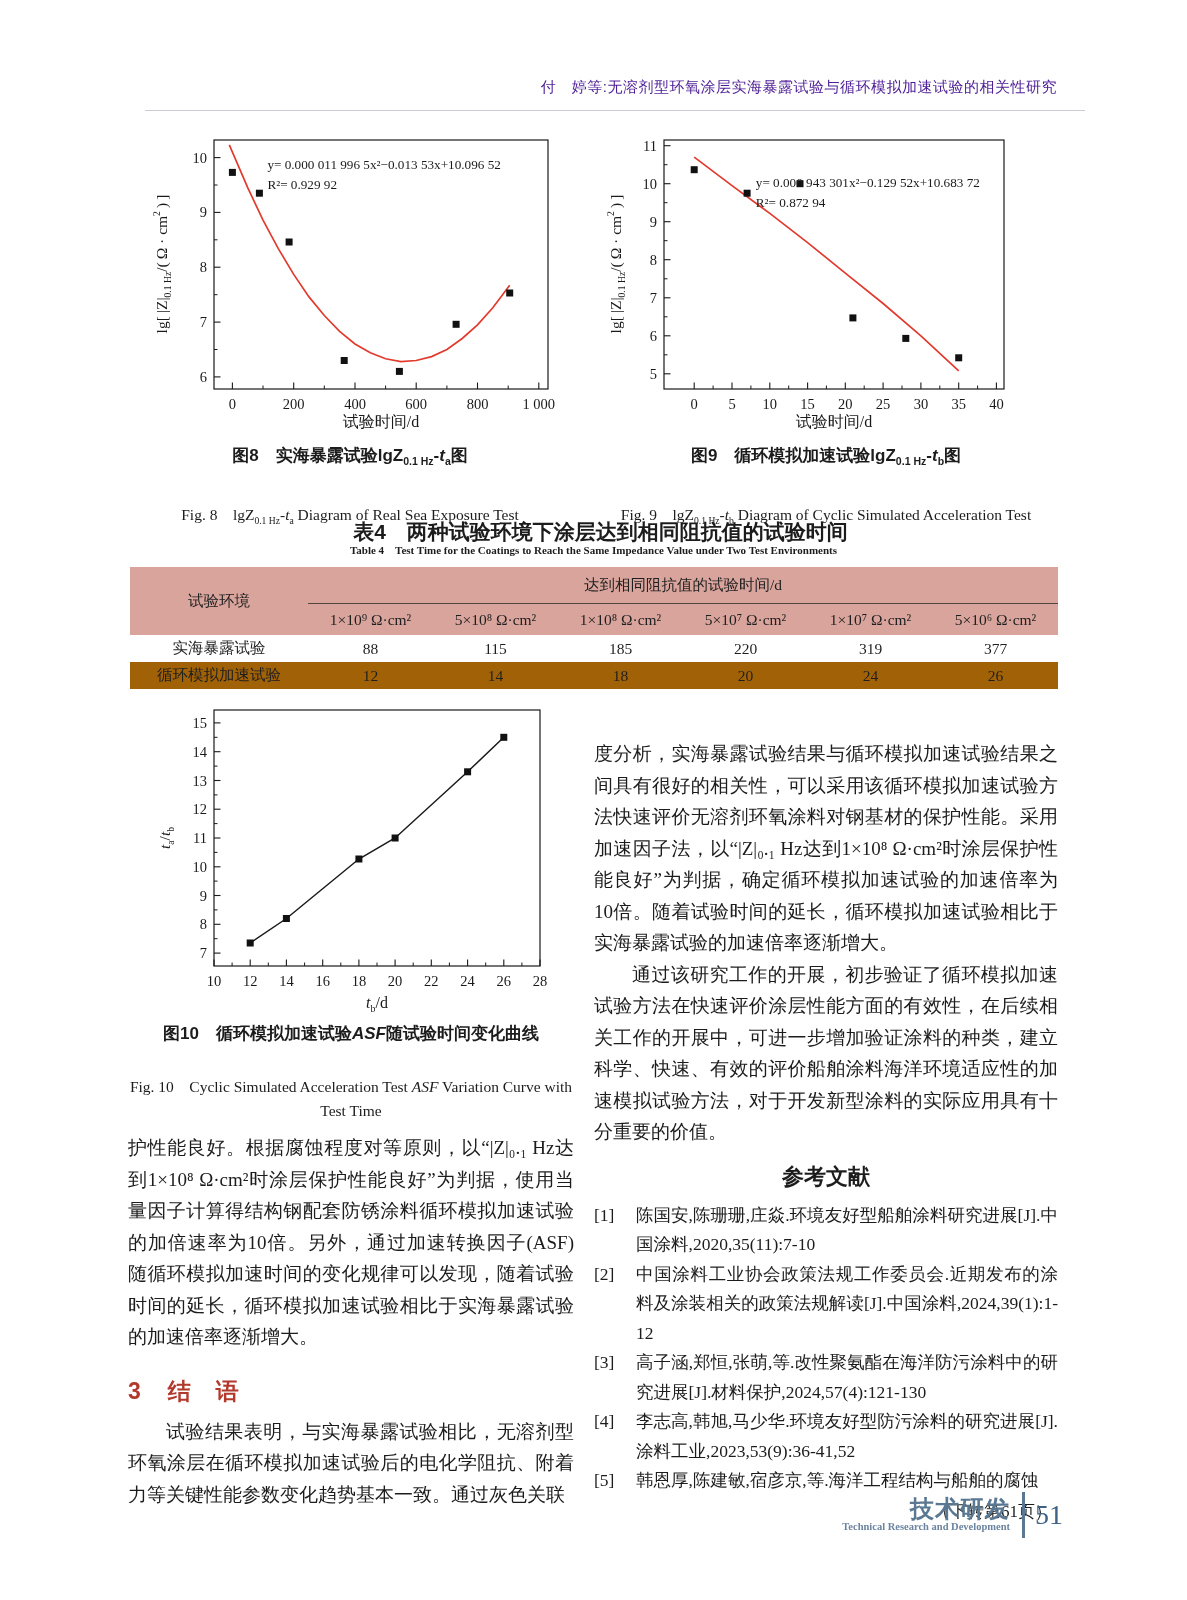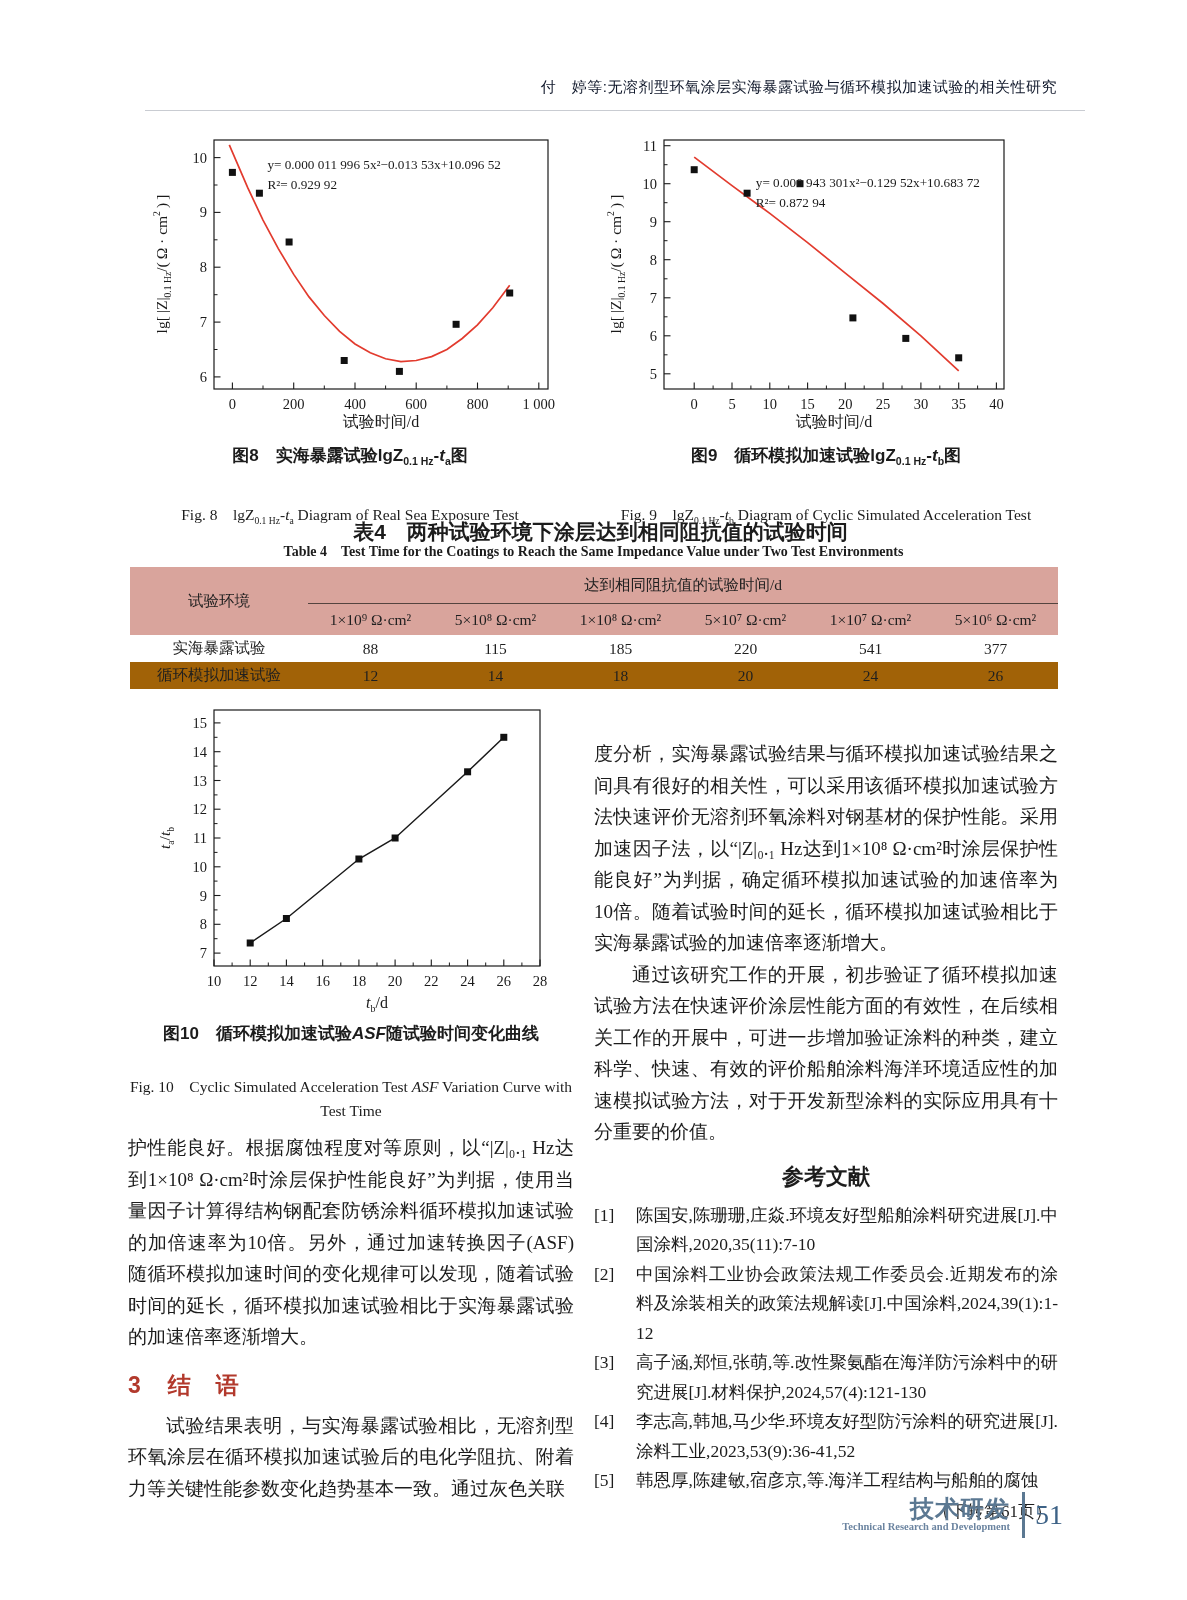--- a/index.html
+++ b/index.html
@@ -1,21 +1,21 @@
 <!DOCTYPE html>
 <html><head>
 <meta charset="utf-8">
 <style>
   html,body{margin:0;padding:0;background:#ffffff;}
   .page{position:relative;width:1187px;height:1600px;background:#ffffff;overflow:hidden;
         font-family:"Liberation Serif","DejaVu Serif",serif;color:#1c1c1c;}
 
   
   .running-head{position:absolute;top:78px;left:118px;right:130px;text-align:right;
-    font-family:"Liberation Sans","DejaVu Sans",sans-serif;font-size:15px;color:#0f172a;letter-spacing:.5px;}
+    font-family:"Liberation Sans","DejaVu Sans",sans-serif;font-size:15px;color:#4c1d95;letter-spacing:.5px;}
   .head-rule{position:absolute;top:110px;left:145px;right:102px;height:1px;background:#c9ccd2;}
 
   
   .chart{position:absolute;}
   .chart svg{position:absolute;left:0;top:0;display:block;}
   .chart svg text{font-family:"Liberation Serif","DejaVu Serif",serif;fill:#1a1a1a;}
   .chart .ylab{position:absolute;transform:translate(-50%,-50%) rotate(-90deg);white-space:nowrap;
     font-size:15.5px;color:#1a1a1a;}
   .chart .xlab{position:absolute;bottom:2px;text-align:center;font-size:16px;color:#1a1a1a;}
   #fig8{left:142px;top:130px;width:420px;height:305px;}
@@ -32,39 +32,39 @@
   
   .caption{position:absolute;text-align:center;}
   #cap8{left:130px;top:442px;width:440px;}
   #cap9{left:594px;top:442px;width:464px;}
   .cap-zh{font-family:"Liberation Sans","DejaVu Sans",sans-serif;font-weight:bold;font-size:17px;line-height:27px;}
   .cap-en{font-weight:normal;font-size:15.5px;line-height:24px;margin-top:28px;}
 
   
   .tbl-title-zh{position:absolute;left:0;right:0;top:518px;text-align:center;
     font-family:"Liberation Sans","DejaVu Sans",sans-serif;font-weight:bold;font-size:21px;padding-left:14px;}
-  .tbl-title-en{position:absolute;left:0;right:0;top:544px;text-align:center;font-weight:bold;font-size:14px;}
+  .tbl-title-en{position:absolute;left:0;right:0;top:544px;text-align:center;font-weight:bold;font-size:11px;}
   table.tbl{position:absolute;left:130px;top:567px;width:928px;border-collapse:collapse;table-layout:fixed;
     font-size:15.5px;color:#1f1f1f;}
   table.tbl td{text-align:center;padding:0 4px;}
   tr.hrow td{background:#d9a49c;}
   td.ghead{height:36px;border-bottom:1px solid #54443f;}
   tr.units td{height:31px;}
   td.c0{text-align:center;}
   tr.r0 td{height:27px;background:#ffffff;}
   tr.r1 td{height:27px;background:#a16207;}
 
   
   .col{position:absolute;}
   .left-col{left:128px;top:1020px;width:446px;}
   .right-col{left:594px;top:738px;width:464px;}
   .body-par{font-size:19px;line-height:31.5px;text-align:justify;margin:0;}
   .indent{text-indent:2em;}
   .left-col .body-par{margin-top:9px;}
-  .sec-head{margin-top:17px;font-family:"Liberation Sans","DejaVu Sans",sans-serif;font-weight:bold;
+  .sec-head{margin-top:23px;font-family:"Liberation Sans","DejaVu Sans",sans-serif;font-weight:bold;
     font-size:23px;color:#b2392c;letter-spacing:1px;}
   .sec-head .num{margin-right:26px;}
   .right-col .body-par + .body-par{margin-top:0;}
   .ref-title{margin-top:14px;text-align:center;font-weight:bold;font-size:22px;}
   .ref-list{margin-top:9px;}
   .ref-item{display:flex;font-size:17.5px;line-height:29.5px;}
   .ref-num{flex:0 0 42px;}
   .ref-text{flex:1;text-align:justify;}
   .ref-cont{text-align:right;font-size:17px;line-height:31px;padding-right:6px;}
 
@@ -241,21 +241,21 @@
       <td>5×10⁷ Ω·cm²</td>
       <td>1×10⁷ Ω·cm²</td>
       <td>5×10⁶ Ω·cm²</td>
     </tr>
     <tr class="r0">
       <td class="c0">实海暴露试验</td>
       <td>88</td>
       <td>115</td>
       <td>185</td>
       <td>220</td>
-      <td>541</td>
+      <td>319</td>
       <td>377</td>
     </tr>
     <tr class="r1">
       <td class="c0">循环模拟加速试验</td>
       <td>12</td>
       <td>14</td>
       <td>18</td>
       <td>20</td>
       <td>24</td>
       <td>26</td>

